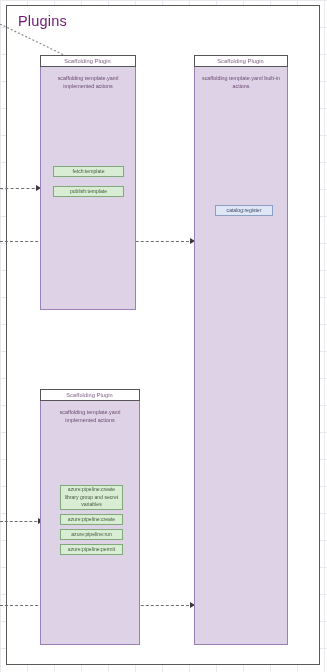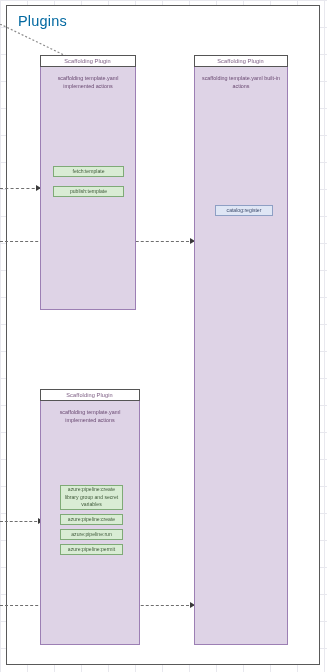--- a/index.html
+++ b/index.html
@@ -10,21 +10,21 @@
   .grid{position:absolute;left:0;top:0;width:327px;height:672px;
         background-image:
           linear-gradient(to right,#e8e8ee 1px,transparent 1px),
           linear-gradient(to bottom,#e8e8ee 1px,transparent 1px);
         background-size:27px 27px;}
 
   
   .container{position:absolute;left:6px;top:5px;width:314px;height:660px;
              background:#ffffff;border:1.5px solid #595959;box-sizing:border-box;}
 
-  .title{position:absolute;left:18px;top:13px;font-size:14.5px;color:#0369a1;
+  .title{position:absolute;left:18px;top:13px;font-size:14.5px;color:#701a75;
          letter-spacing:.2px;white-space:nowrap;}
 
   
   .leader{position:absolute;left:0px;top:24px;width:66px;height:32px;}
 
   
   .node{position:absolute;background:#ded3e6;border:1.5px solid #9c7fb4;
         box-sizing:border-box;}
   .node-hd{position:absolute;left:-1.5px;top:-1.5px;background:#ffffff;
            border:1.5px solid #555;box-sizing:border-box;

